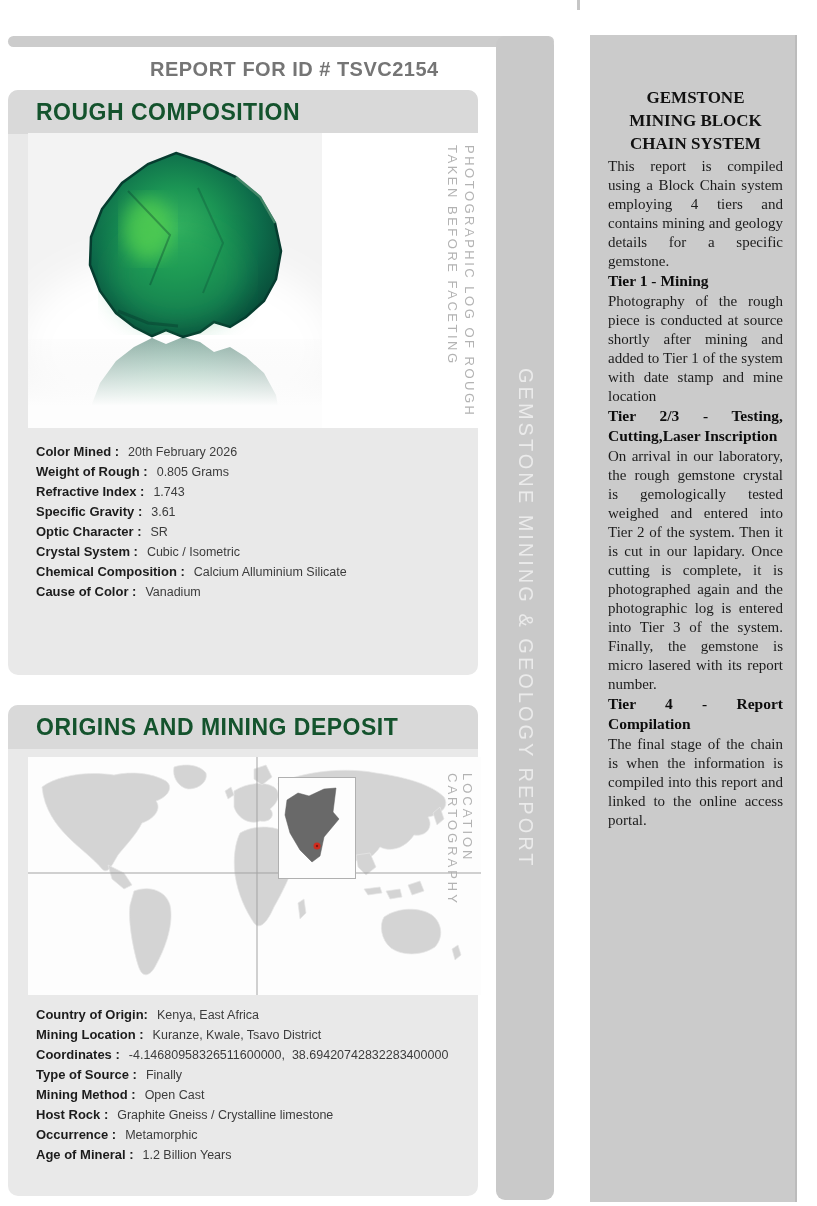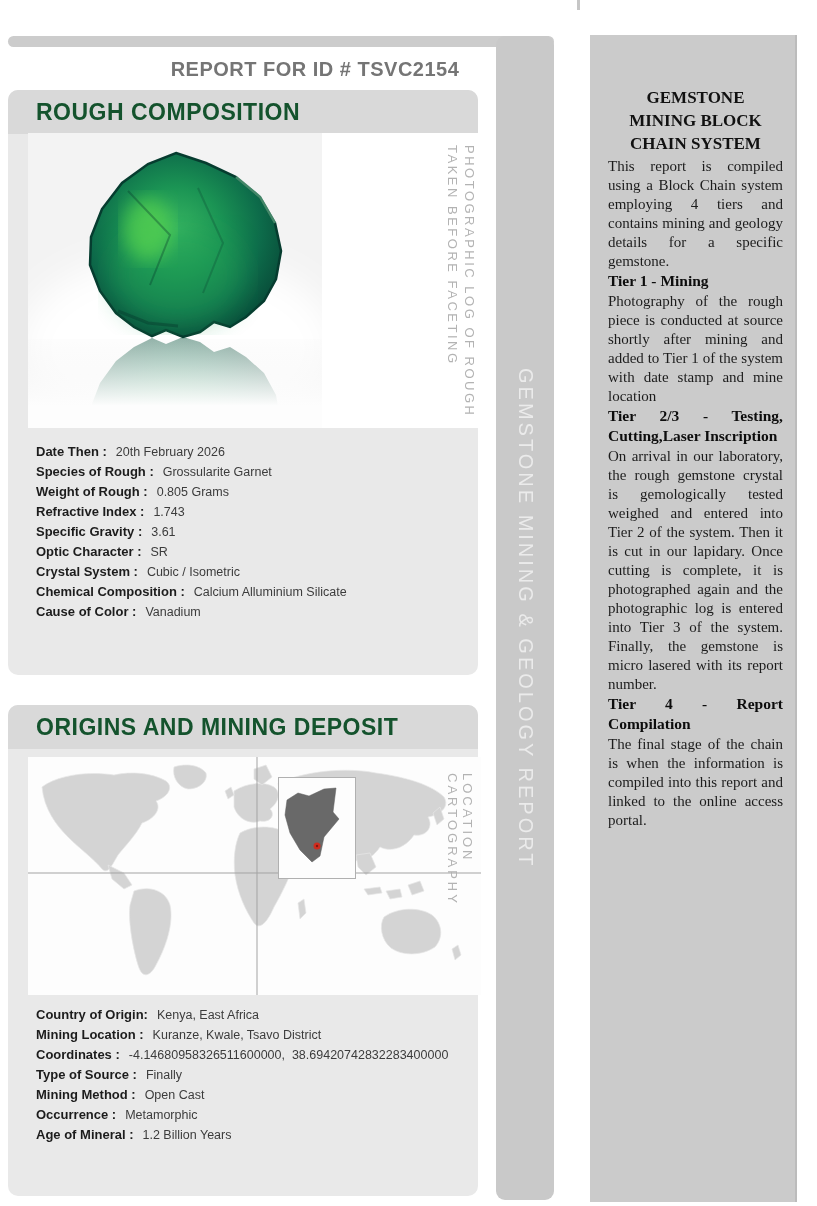--- a/index.html
+++ b/index.html
@@ -3,21 +3,21 @@
 <meta charset="utf-8">
 <style>
   html,body{margin:0;padding:0;background:#ffffff;}
   .page{position:relative;width:817px;height:1206px;background:#ffffff;overflow:hidden;
         font-family:"Liberation Sans",sans-serif;}
   
   .top-tick{position:absolute;left:577px;top:0;width:3px;height:10px;background:#c6c6c6;}
   
   .top-bar{position:absolute;left:8px;top:36px;width:546px;height:11px;background:#cccccc;border-radius:6px;}
   
-  .report-title{position:absolute;left:150px;top:58px;width:330px;text-align:center;
+  .report-title{position:absolute;left:150px;top:58px;width:330px;
         font-size:20px;font-weight:bold;color:#757575;letter-spacing:.5px;}
   
   .panel{position:absolute;left:8px;width:470px;background:#e9e9e9;border-radius:10px;}
   .panel.p1{top:90px;height:585px;}
   .panel.p2{top:705px;height:491px;}
   .band{position:absolute;left:0;top:0;right:0;height:44px;background:#d9d9d9;border-radius:10px 10px 0 0;
         line-height:44px;padding-left:28px;font-size:23px;font-weight:bold;color:#14532d;letter-spacing:.5px;box-sizing:border-box;}
   .whitebox{position:absolute;left:20px;width:453px;background:#ffffff;}
   .photo-box{top:43px;height:295px;}
   .map-box{top:52px;height:238px;background:#fdfdfd;}
@@ -96,22 +96,21 @@
           <path d="M90,178 L120,190 L150,193" fill="none" stroke="#05372a" stroke-width="3" opacity="0.4"></path>
         </svg>
       </div>
       <div class="vcaption photo-caption">
         <div>PHOTOGRAPHIC LOG OF ROUGH</div>
         <div>TAKEN BEFORE FACETING</div>
       </div>
     </div>
 
     <div class="fields f1">
-      <div class="frow"><span class="flabel">Date Then :</span><span class="fval">20th February 2026</span></div>
-      <div class="frow"><span class="flabel">Species of Rough :</span><span class="fval">Grossularite Garnet</span></div>
+      <div class="frow"><span class="flabel">Color Mined :</span><span class="fval">20th February 2026</span></div>
       <div class="frow"><span class="flabel">Weight of Rough :</span><span class="fval">0.805 Grams</span></div>
       <div class="frow"><span class="flabel">Refractive Index :</span><span class="fval">1.743</span></div>
       <div class="frow"><span class="flabel">Specific Gravity :</span><span class="fval">3.61</span></div>
       <div class="frow"><span class="flabel">Optic Character :</span><span class="fval">SR</span></div>
       <div class="frow"><span class="flabel">Crystal System :</span><span class="fval">Cubic / Isometric</span></div>
       <div class="frow"><span class="flabel">Chemical Composition :</span><span class="fval">Calcium Alluminium Silicate</span></div>
       <div class="frow"><span class="flabel">Cause of Color :</span><span class="fval">Vanadium</span></div>
     </div>
   </div>
 
@@ -149,20 +148,21 @@
       </svg>
       <div class="vcaption map-caption">LOCATION CARTOGRAPHY</div>
     </div>
 
     <div class="fields f2">
       <div class="frow"><span class="flabel">Country of Origin:</span><span class="fval">Kenya, East Africa</span></div>
       <div class="frow"><span class="flabel">Mining Location :</span><span class="fval">Kuranze, Kwale, Tsavo District</span></div>
       <div class="frow"><span class="flabel">Coordinates :</span><span class="fval">-4.14680958326511600000,  38.69420742832283400000</span></div>
       <div class="frow"><span class="flabel">Type of Source :</span><span class="fval">Finally</span></div>
       <div class="frow"><span class="flabel">Mining Method :</span><span class="fval">Open Cast</span></div>
+      <div class="frow"><span class="flabel">Host Rock :</span><span class="fval">Graphite Gneiss / Crystalline limestone</span></div>
       <div class="frow"><span class="flabel">Occurrence :</span><span class="fval">Metamorphic</span></div>
       <div class="frow"><span class="flabel">Age of Mineral :</span><span class="fval">1.2 Billion Years</span></div>
     </div>
   </div>
 
   <div class="mid-strip">
     <span>GEMSTONE MINING &amp; GEOLOGY REPORT</span>
   </div>
 
   <div class="bc-panel">

